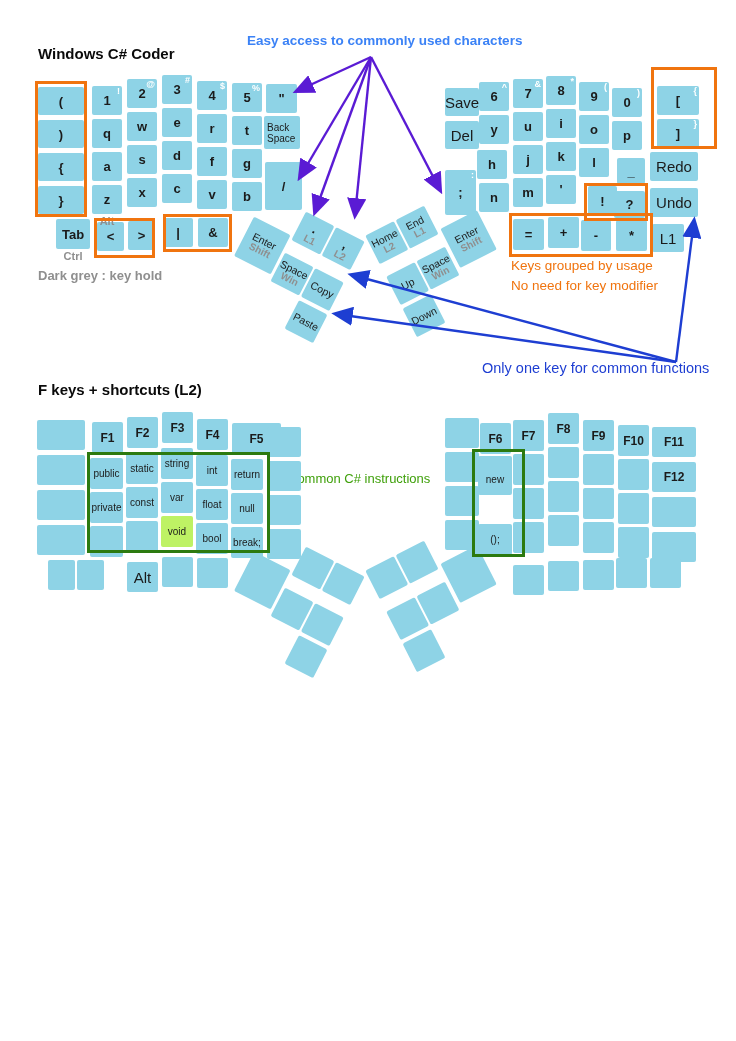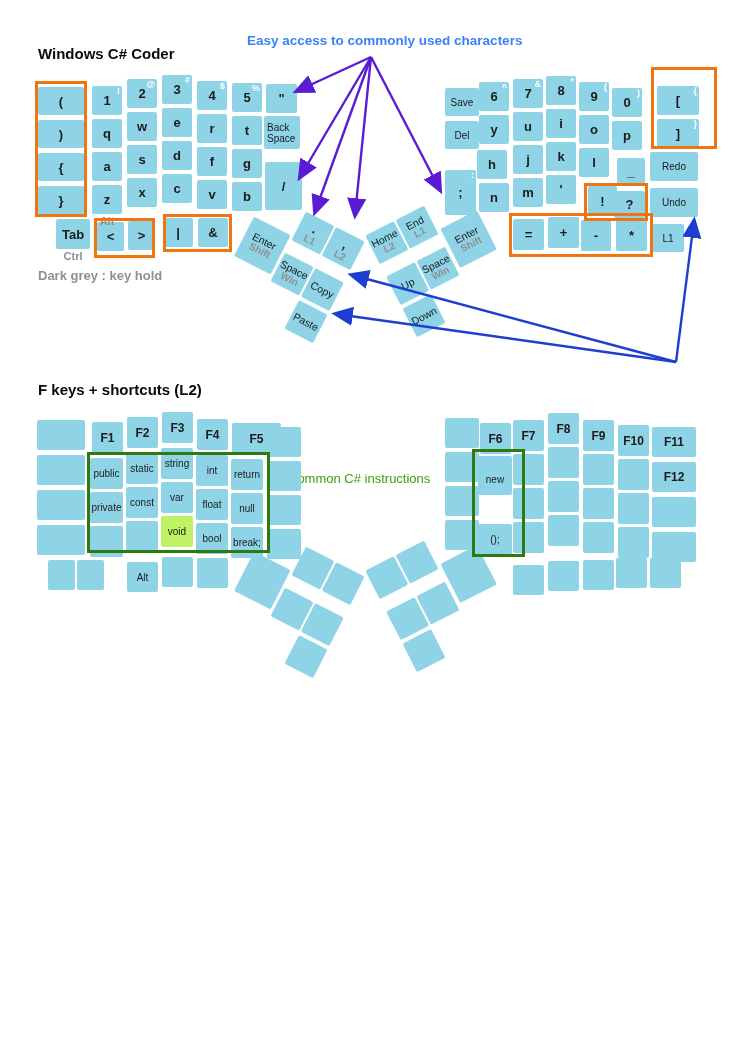--- a/index.html
+++ b/index.html
@@ -11,41 +11,46 @@
   .p-note{font-size:13.5px;font-weight:600;}
   .o-note{font-size:13.5px;font-weight:500;line-height:20px;}
   .b-note{font-size:14.5px;font-weight:500;}
   .g-note{font-size:13px;font-weight:500;}
   .key{position:absolute;background:#8ed3e6;border-radius:2px;color:#1b1b1b;
        display:flex;align-items:center;justify-content:center;
        font-weight:bold;font-size:13px;box-sizing:border-box;}
   .key .sup{position:absolute;top:0;right:2px;color:#fff;font-size:9px;font-weight:bold;line-height:11px;}
   .key .sub{position:absolute;bottom:-13px;left:50%;transform:translateX(-50%);
             color:#8f8f8f;font-size:11px;font-weight:bold;white-space:nowrap;z-index:3;}
-  .key.word{font-weight:400;font-size:10px;}
+  .key.word{font-weight:400;font-size:15px;}
   .key.fn{font-size:12px;}
   .key.kw{font-weight:400;font-size:10px;}
   .key.tiny{font-weight:400;font-size:7.5px;}
   .key.twoline{font-weight:400;font-size:10px;line-height:11px;justify-content:flex-start;
                text-align:left;padding-left:3px;}
   .key.tab{font-size:13px;}
   .cluster{position:absolute;transform-origin:0 0;}
   .cluster .key{flex-direction:column;}
   .cluster .key .sub{position:static;transform:none;margin-top:-1px;font-size:10px;}
   .cluster .key.word{font-size:10.5px;}
   .obox{position:absolute;border:3px solid;box-sizing:border-box;z-index:4;pointer-events:none;}
   #arrow-svg{position:absolute;left:0;top:0;z-index:5;pointer-events:none;}
 </style>
 </head>
 <body>
 
 <div class="canvas">
   <div class="note t-main" style="left:38px;top:45px;">Windows C# Coder</div>
   <div class="note p-note" id="purple-note" style="left: 247px; top: 33px; color: #3b82f6;">Easy access to commonly used characters</div>
   <div class="note t-note" style="left:38px;top:268px;">Dark grey : key hold</div>
+  <div class="note o-note" id="orange-note" style="left: 511px; top: 256px; color: rgb(240, 116, 15);">
+    <div>Keys grouped by usage</div>
+    <div>No need for key modifier</div>
+  </div>
+  <div class="note b-note" id="blue-note" style="left: 482px; top: 360px; color: rgb(30, 62, 210);">Only one key for common functions</div>
   <div class="note t-main" style="left:38px;top:381px;">F keys + shortcuts (L2)</div>
   <div class="note g-note" id="green-note" style="left: 288px; top: 471px; color: rgb(63, 160, 10);">Common C# instructions</div>
 
   <div id="board">
       <div>
         <div class="key" style="left: 38px; top: 87px; width: 46px; height: 28px; background: rgb(142, 211, 230);">
           <span class="lab">(</span>
         </div>
         <div class="key" style="left: 38px; top: 120px; width: 46px; height: 28px; background: rgb(142, 211, 230);">
           <span class="lab">)</span>

